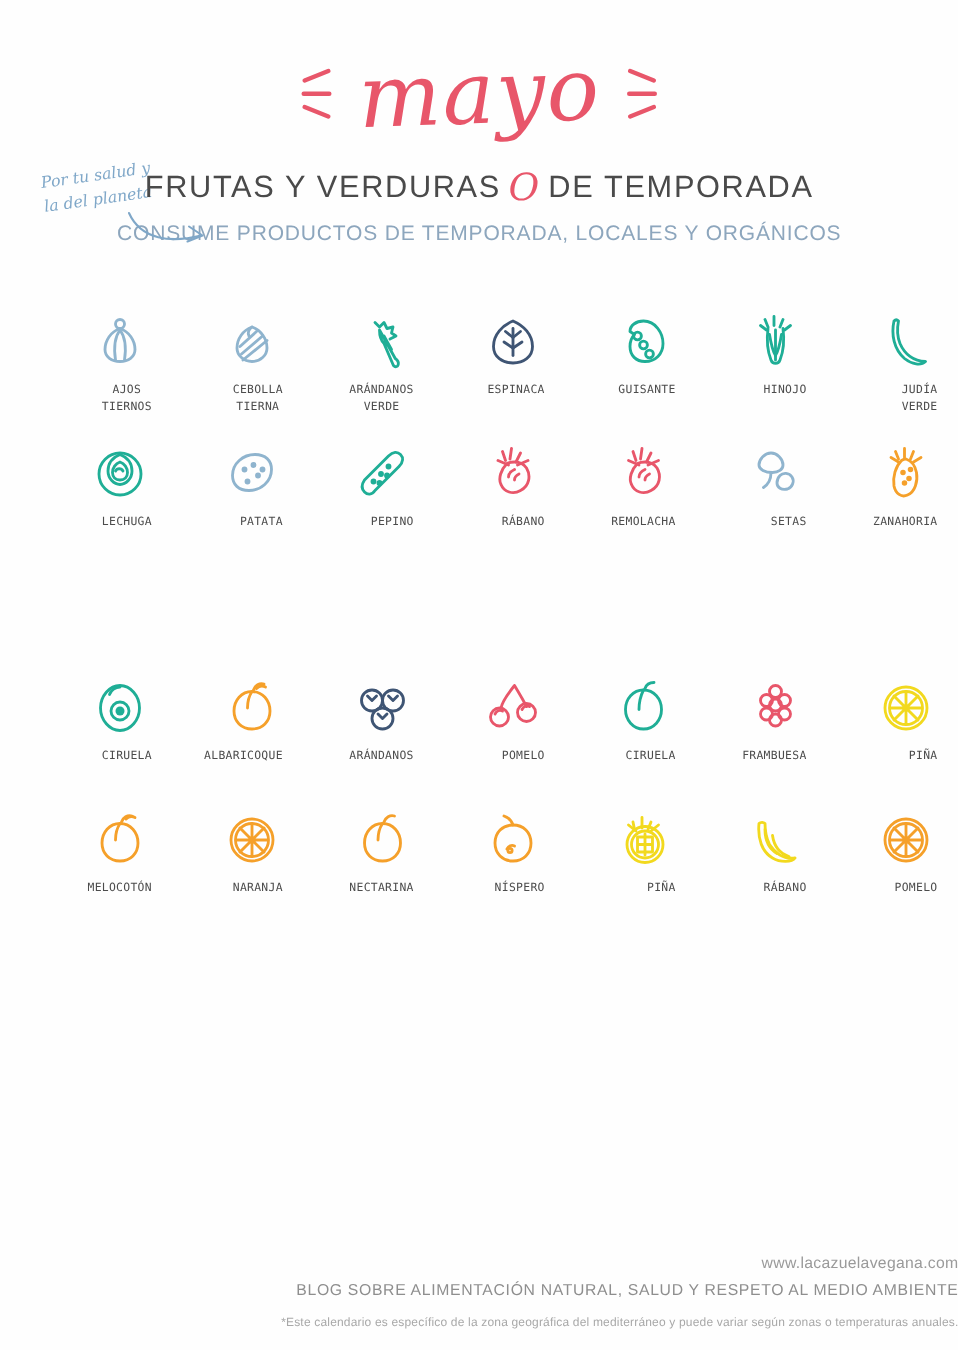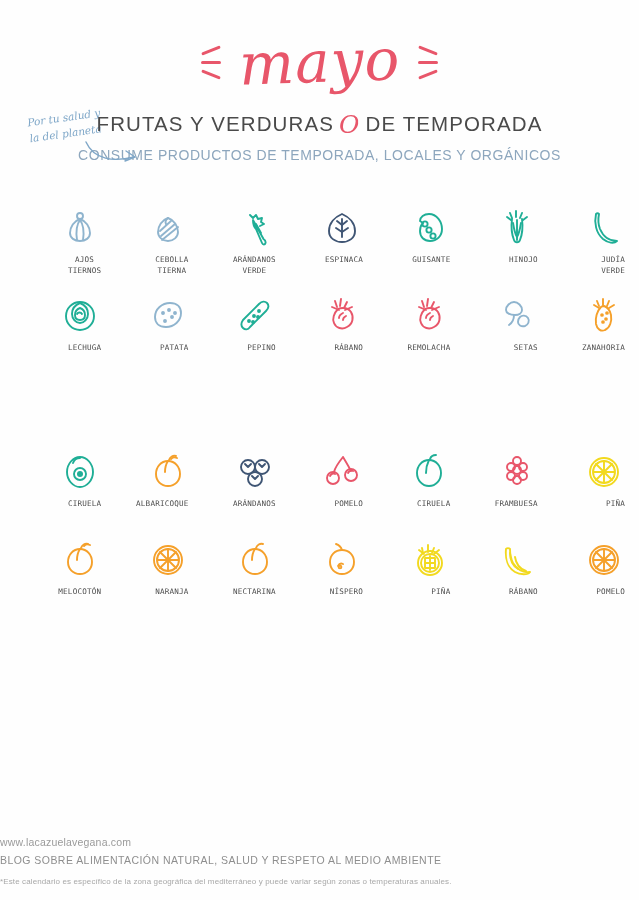--- a/index.html
+++ b/index.html
@@ -144,21 +144,21 @@
     line-height: 1.45;
     white-space: pre-line;
   }
 
   
   .footer {
     position: absolute;
     left: 0;
     right: 0;
     bottom: 14px;
-    text-align: left;
+    text-align: right;
   }
   .footer-site {
     font-size: 10.5px;
     letter-spacing: 0.2px;
     color: #9a9a9a;
   }
   .footer-blog {
     margin-top: 6px;
     font-size: 10.5px;
     letter-spacing: 0.45px;

